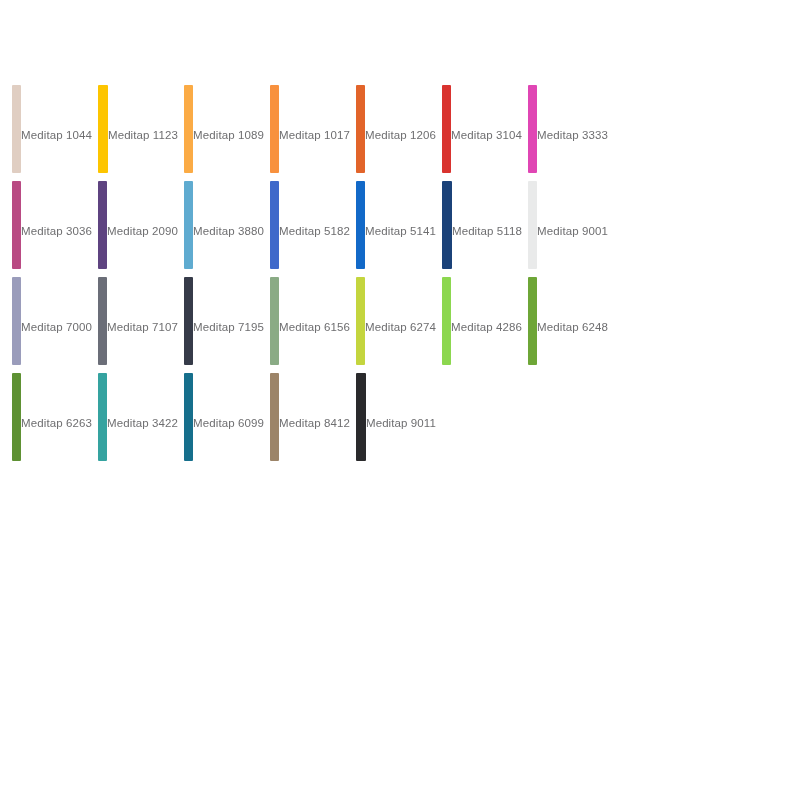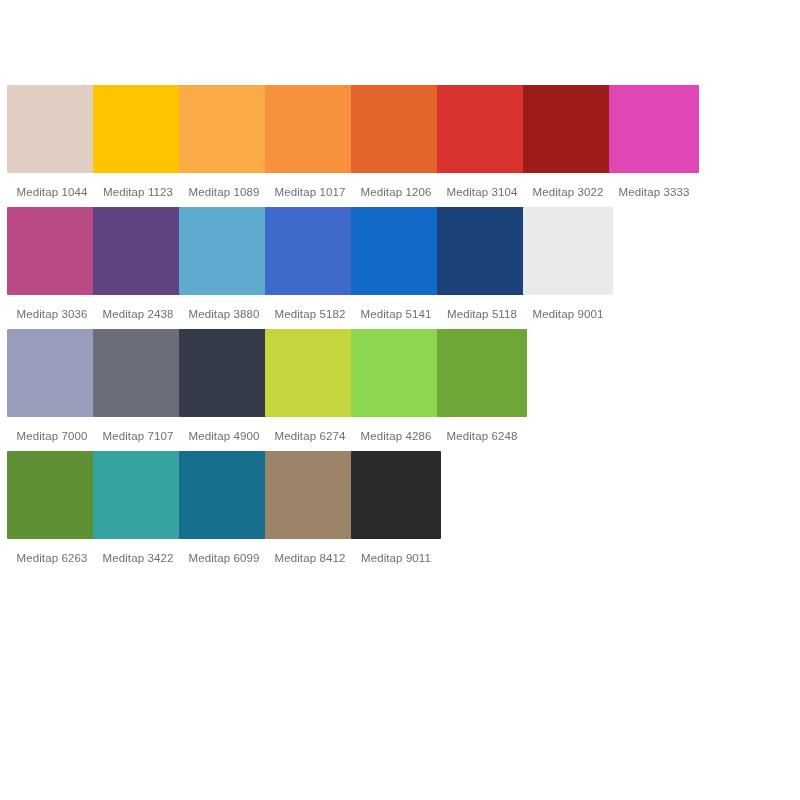--- a/index.html
+++ b/index.html
@@ -27,21 +27,21 @@
     align-items: flex-start;
     margin-bottom: 8px;
     padding-left: 12px;
     box-sizing: border-box;
   }
 
   .swatch-cell {
     width: 80px;
     margin-right: 6px;
     display: flex;
-    flex-direction: column;
+    flex-direction: row;
     align-items: center;
   }
 
   .swatch-chip {
     width: 90px;
     height: 88px;
     display: block;
     border-radius: 1px;
   }
 
@@ -82,36 +82,32 @@
         </div>
         <div class="swatch-cell">
           <span class="swatch-chip" style="background-color: rgb(226, 100, 42);"></span>
           <span class="swatch-label">Meditap 1206</span>
         </div>
         <div class="swatch-cell">
           <span class="swatch-chip" style="background-color: rgb(217, 51, 47);"></span>
           <span class="swatch-label">Meditap 3104</span>
         </div>
         <div class="swatch-cell">
-          <span class="swatch-chip" style="background-color: rgb(157, 27, 24);"></span>
-          <span class="swatch-label">Meditap 3022</span>
-        </div>
-        <div class="swatch-cell">
           <span class="swatch-chip" style="background-color: rgb(224, 70, 180);"></span>
           <span class="swatch-label">Meditap 3333</span>
         </div>
       </div>
       <div class="swatch-row">
         <div class="swatch-cell">
           <span class="swatch-chip" style="background-color: rgb(185, 74, 131);"></span>
           <span class="swatch-label">Meditap 3036</span>
         </div>
         <div class="swatch-cell">
           <span class="swatch-chip" style="background-color: rgb(94, 67, 128);"></span>
-          <span class="swatch-label">Meditap 2438</span>
+          <span class="swatch-label">Meditap 2090</span>
         </div>
         <div class="swatch-cell">
           <span class="swatch-chip" style="background-color: rgb(95, 171, 208);"></span>
           <span class="swatch-label">Meditap 3880</span>
         </div>
         <div class="swatch-cell">
           <span class="swatch-chip" style="background-color: rgb(63, 105, 202);"></span>
           <span class="swatch-label">Meditap 5182</span>
         </div>
         <div class="swatch-cell">
@@ -131,21 +127,25 @@
         <div class="swatch-cell">
           <span class="swatch-chip" style="background-color: rgb(154, 156, 187);"></span>
           <span class="swatch-label">Meditap 7000</span>
         </div>
         <div class="swatch-cell">
           <span class="swatch-chip" style="background-color: rgb(107, 110, 120);"></span>
           <span class="swatch-label">Meditap 7107</span>
         </div>
         <div class="swatch-cell">
           <span class="swatch-chip" style="background-color: rgb(54, 59, 73);"></span>
-          <span class="swatch-label">Meditap 4900</span>
+          <span class="swatch-label">Meditap 7195</span>
+        </div>
+        <div class="swatch-cell">
+          <span class="swatch-chip" style="background-color: rgb(138, 171, 133);"></span>
+          <span class="swatch-label">Meditap 6156</span>
         </div>
         <div class="swatch-cell">
           <span class="swatch-chip" style="background-color: rgb(196, 213, 62);"></span>
           <span class="swatch-label">Meditap 6274</span>
         </div>
         <div class="swatch-cell">
           <span class="swatch-chip" style="background-color: rgb(140, 215, 79);"></span>
           <span class="swatch-label">Meditap 4286</span>
         </div>
         <div class="swatch-cell">

